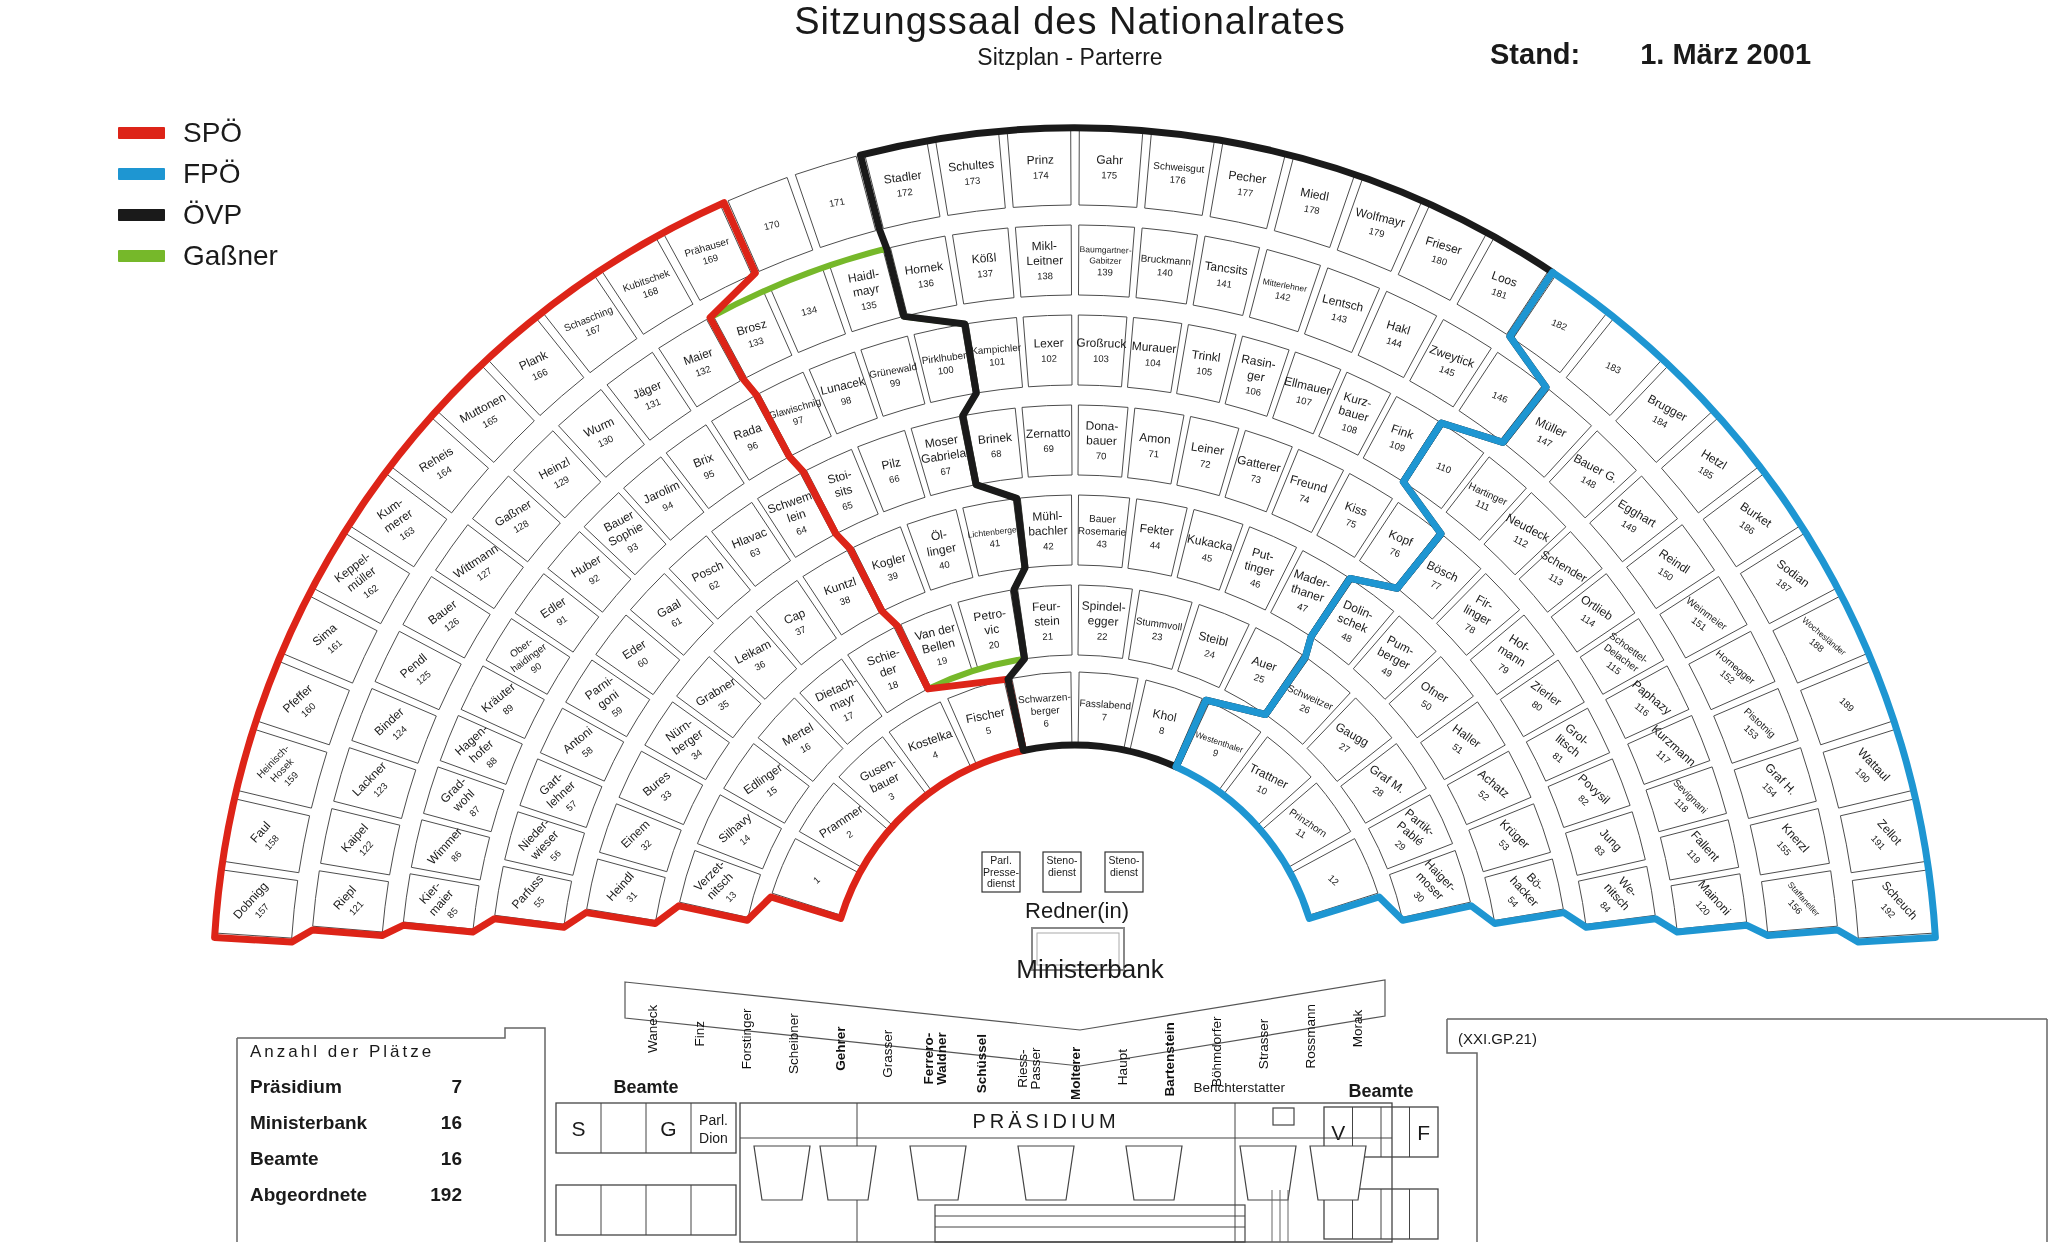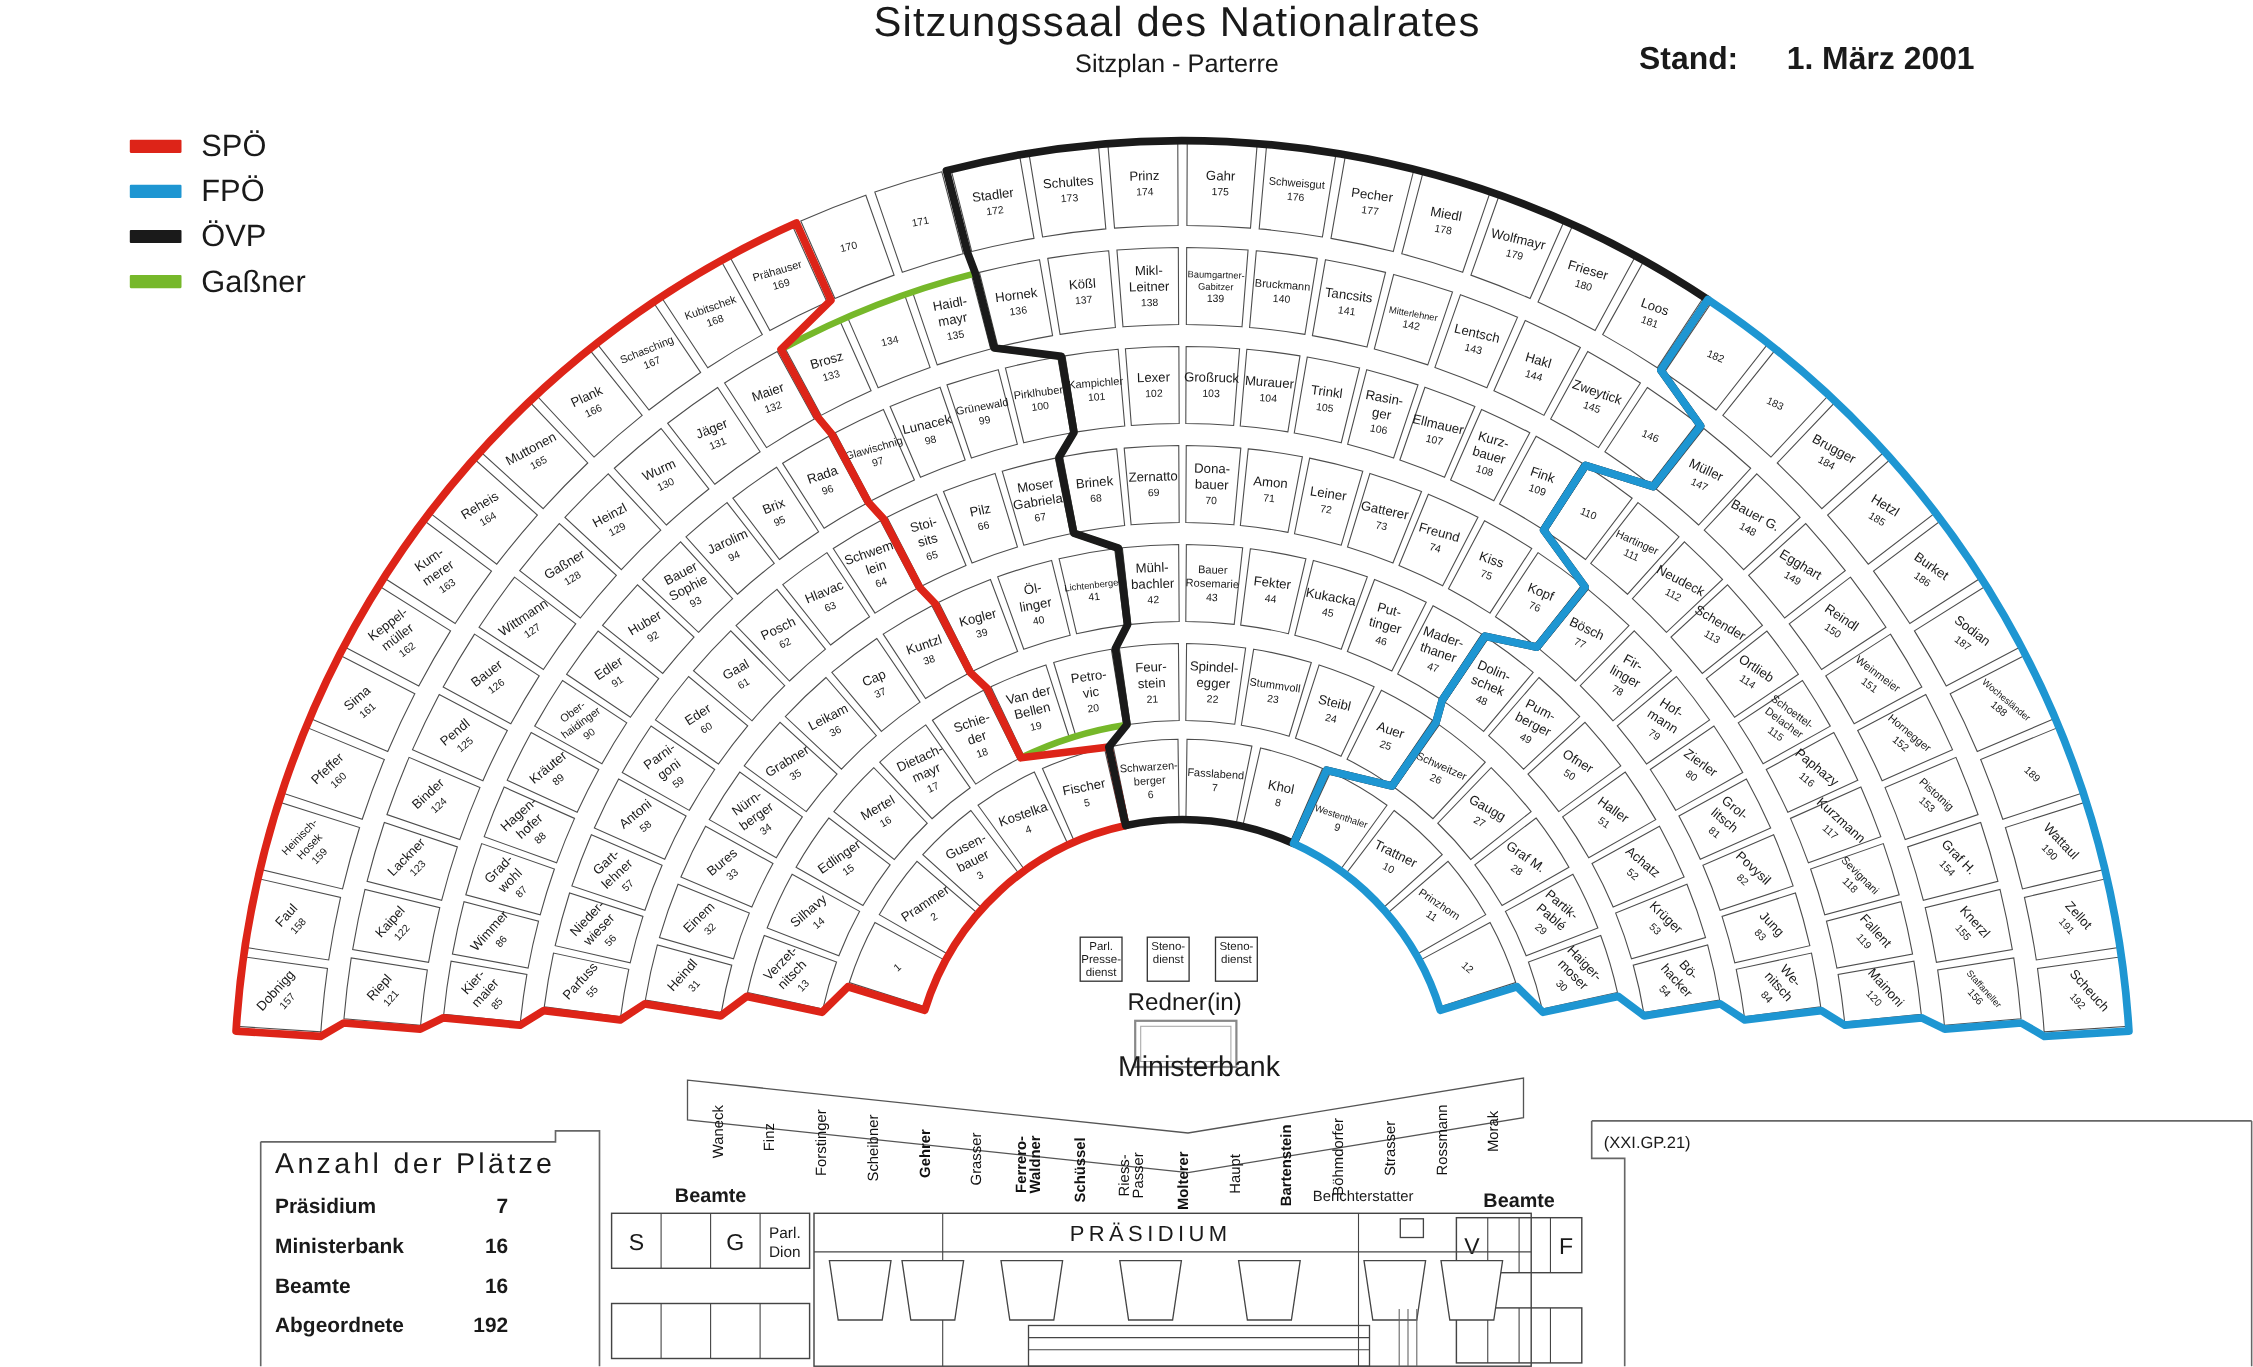--- a/index.html
+++ b/index.html
@@ -1,27 +1,27 @@
 <!DOCTYPE html>
 <html><head>
 <meta charset="utf-8">
 <style>
   html,body{margin:0;padding:0;background:#fff;}
   body{width:2048px;height:1243px;position:relative;font-family:"Liberation Sans",sans-serif;color:#1a1a1a;overflow:hidden;}
   #plan{position:absolute;left:0;top:0;}
   .ovl{position:absolute;}
   .title{left:80px;top:0px;width:1980px;text-align:center;font-size:38px;letter-spacing:1px;white-space:nowrap;}
   .subtitle{left:80px;top:44px;width:1980px;text-align:center;font-size:23px;}
-  .stand{left:1490px;top:38px;font-size:29px;font-weight:600;display:flex;gap:44px;white-space:nowrap;}
+  .stand{left:1490px;top:38px;font-size:29px;font-weight:600;display:flex;gap:60px;white-space:nowrap;}
   .legend{left:118px;top:112px;}
   .legend-row{display:flex;align-items:center;height:41px;}
   .legend-swatch{width:47px;height:12px;border-radius:1px;}
   .legend-label{margin-left:18px;font-size:28px;font-weight:500;}
   .counts{left:250px;top:1042px;width:220px;}
-  .counts-title{font-size:26px;letter-spacing:3px;white-space:nowrap;margin-bottom:2px;}
+  .counts-title{font-size:17px;letter-spacing:3px;white-space:nowrap;margin-bottom:2px;}
   .counts-row{display:flex;justify-content:space-between;font-size:19px;font-weight:bold;margin-top:14px;width:212px;}
 </style>
 </head>
 <body>
 
 <svg id="plan" width="2048" height="1243" viewBox="0 0 2048 1243">
     <g>
       <path d="M 841.6 915.4 A 245 245 0 0 1 859.6 873.3 L 795.4 838.6 A 318 318 0 0 0 772.1 893.2 Z" fill="#fff" stroke="#4d4d4d" stroke-width="1"></path>
       <path d="M 862.6 867.9 A 245 245 0 0 1 889.0 830.5 L 833.6 783.0 A 318 318 0 0 0 799.3 831.5 Z" fill="#fff" stroke="#4d4d4d" stroke-width="1"></path>
       <path d="M 893.1 825.9 A 245 245 0 0 1 926.8 794.9 L 882.6 736.8 A 318 318 0 0 0 838.9 777.0 Z" fill="#fff" stroke="#4d4d4d" stroke-width="1"></path>

